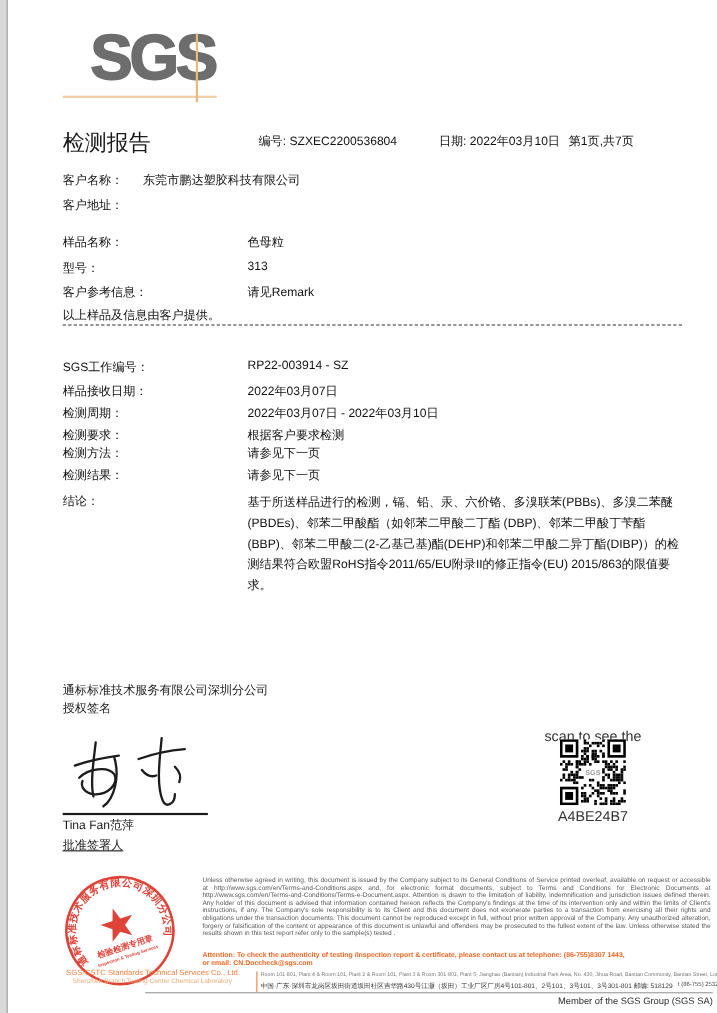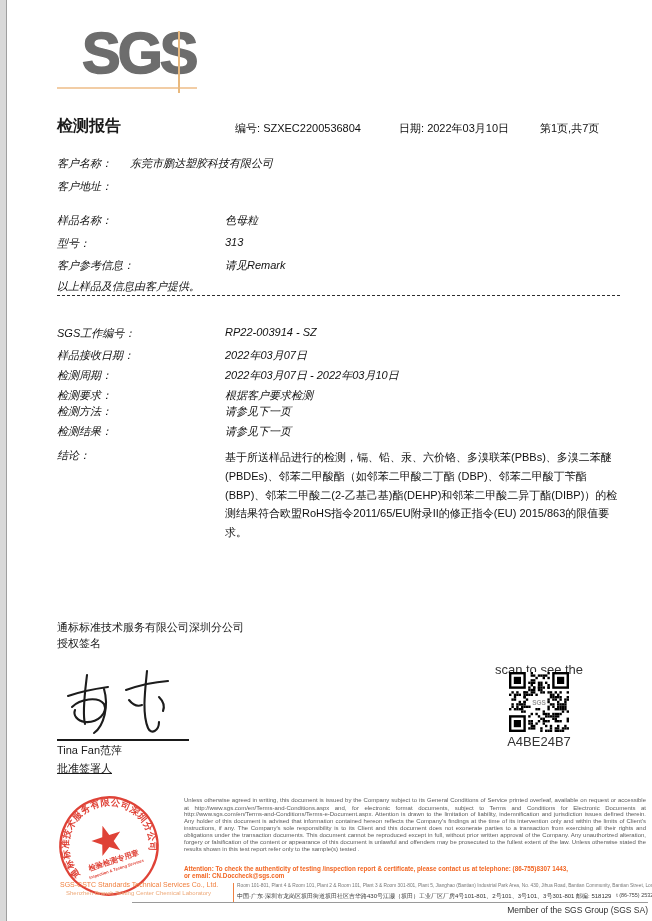--- a/index.html
+++ b/index.html
@@ -10,27 +10,27 @@
 
   .scan-edge { left:0; top:0; width:7px; height:921px; background:#d9d9d9; border-right:1px solid #9f9f9f; }
 
   
   .logo-text { left:82px; top:24px; font-size:58px; line-height:1; font-weight:bold; color:#6d6d6d;
                letter-spacing:-3px; -webkit-text-stroke:1.5px #6d6d6d; }
   .logo-hline { left:57px; top:87px; width:140px; height:2px; background:#f2cda5; }
   .logo-vline { left:178px; top:31px; width:2px; height:62px; background:#e9b97e; }
 
   
-  .report-title { left:57px; top:116px; font-size:16px; font-weight:bold; }
+  .report-title { left:57px; top:116px; font-size:20px; font-weight:normal; }
   .hmeta { top:121px; font-size:11px; color:#111; white-space:nowrap; }
   .m-no   { left:235px; }
   .m-date { left:399px; }
-  .m-page { left:540px; }
-
-  .row { font-size:11px; color:#111; white-space:nowrap;font-style:italic; }
+  .m-page { left:517px; }
+
+  .row { font-size:11px; color:#111; white-space:nowrap; }
   .lbl { left:57px; }
   .val-near { left:130px; }
   .val-far  { left:225px;text-align:right; }
 
   .dashed-sep { left:57px; top:295px; width:563px; border-top:1.3px dashed #2e2e2e; }
 
   .conclusion { left:225px; top:448px; width:396px; font-size:11px; line-height:18.8px;
                 color:#111; white-space:normal; }
 
   

